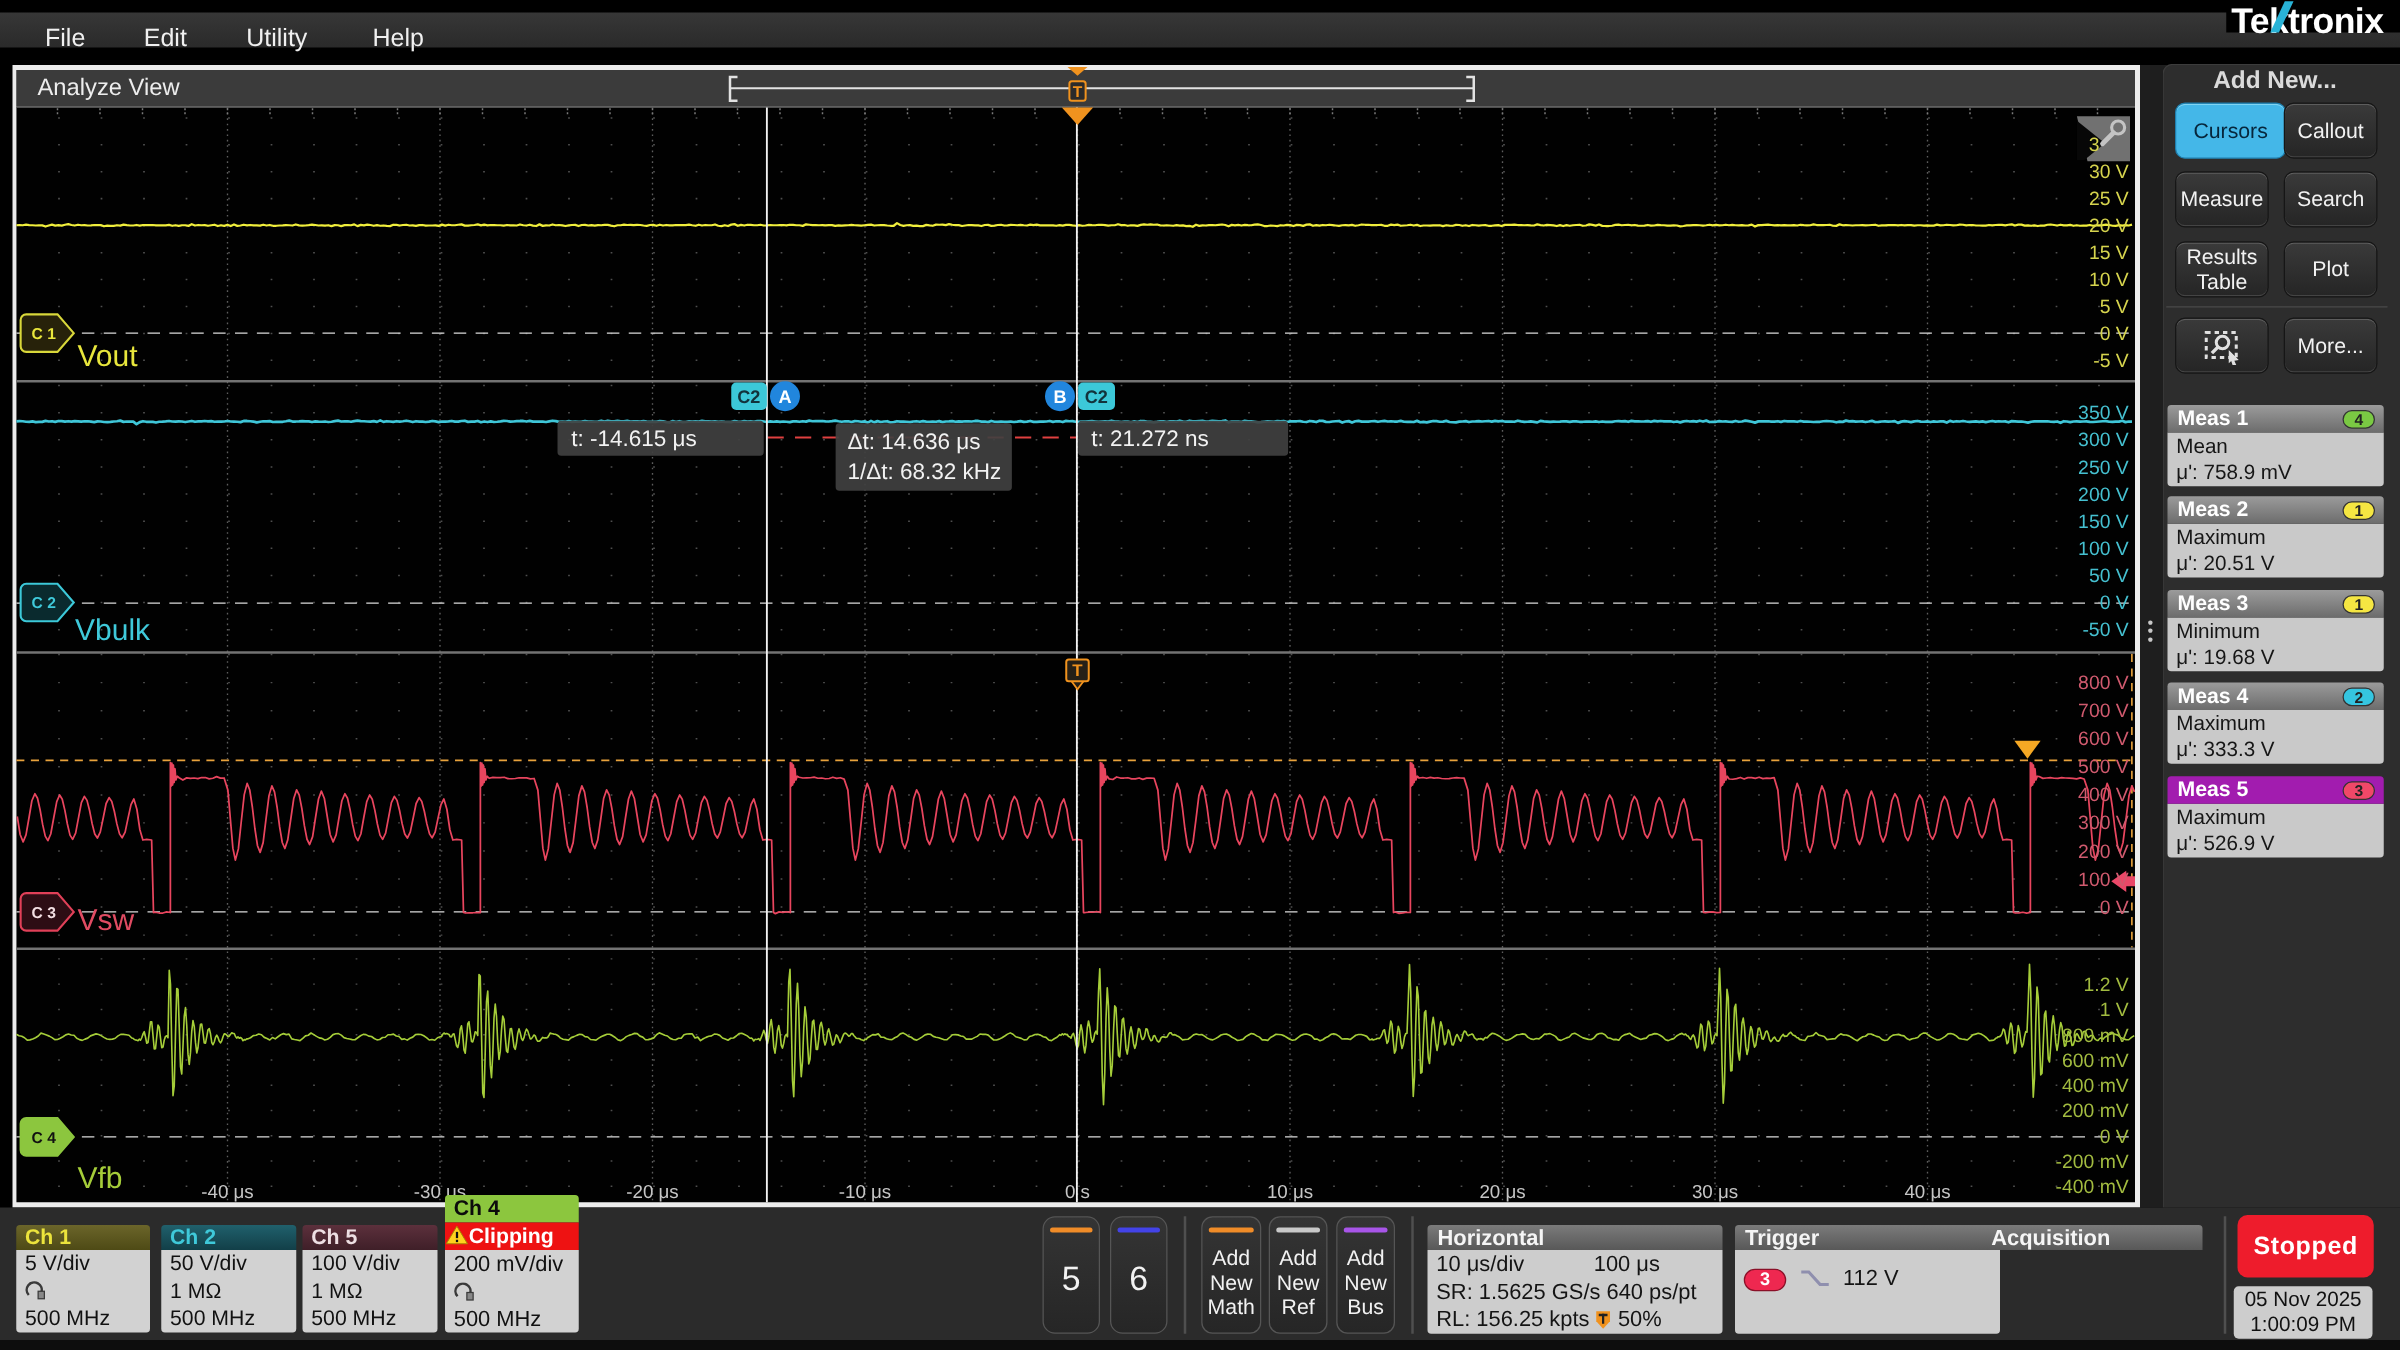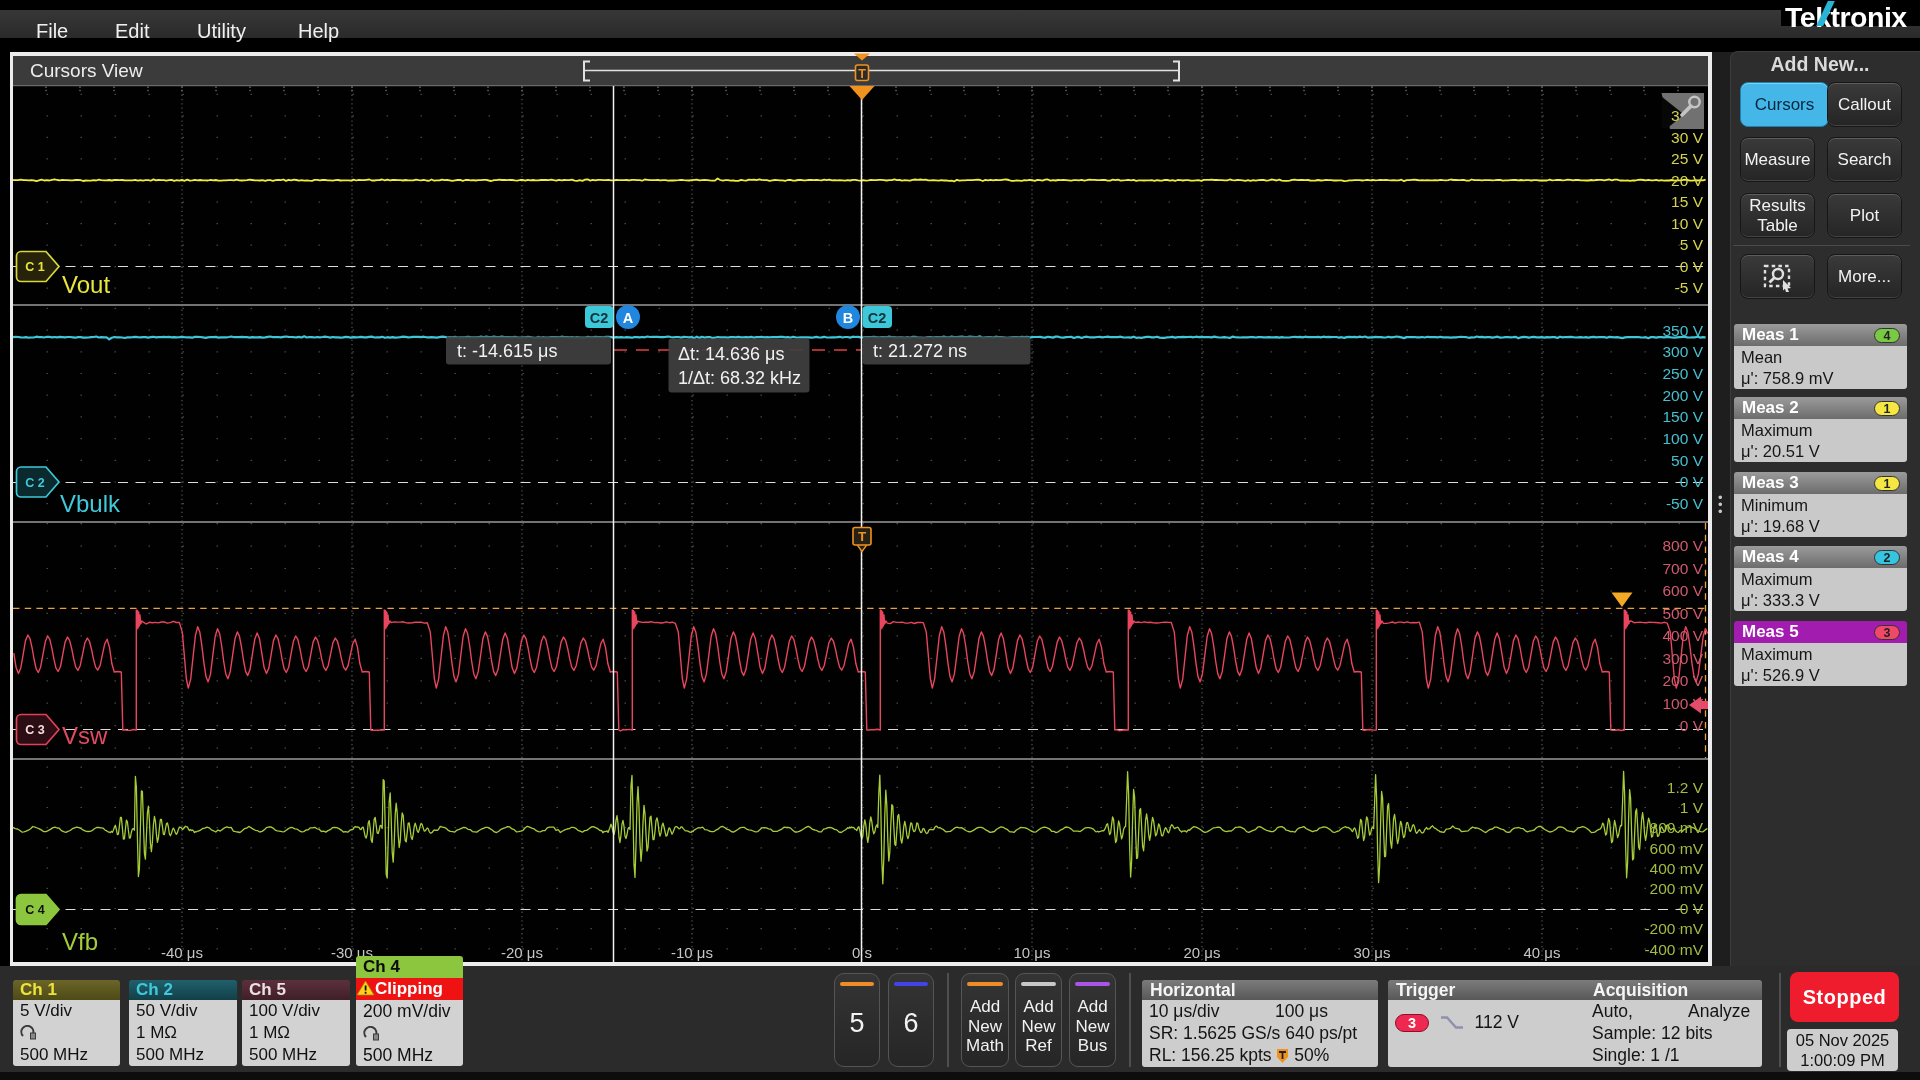--- a/index.html
+++ b/index.html
@@ -63,21 +63,21 @@
 <div id="menubar" class="abs">
   <span style="left:36px">File</span>
     <span style="left:115px">Edit</span>
   <span style="left:197px">Utility</span>
     <span style="left:298px">Help</span>
 </div>
 <div id="logoblack" class="abs"></div>
 <div id="logo" class="abs">Tektronix</div>
 <div id="kcyan" class="abs"></div>
 <div id="frame" class="abs"></div>
-<div id="titlebar" class="abs">Cursors View</div>
+<div id="titlebar" class="abs">Analyze View</div>
 <svg class="abs" style="left:13px;top:52px" width="1695" height="33" viewBox="0 0 1695 33">
 <path d="M577 9.5 H571 V28.5 H577" fill="none" stroke="#e2e2e2" stroke-width="2"></path>
 <path d="M1160 9.5 H1166 V28.5 H1160" fill="none" stroke="#e2e2e2" stroke-width="2"></path>
 <path d="M571 18.6 H1166" stroke="#e2e2e2" stroke-width="1.5" fill="none"></path>
 <polygon points="841,1.5 857,1.5 849,8.5" fill="#f0921e"></polygon>
 <rect x="842.5" y="13" width="13" height="15.5" rx="2" fill="#2b2b2b" stroke="#f0921e" stroke-width="1.6"></rect>
 <text x="849" y="25.5" font-size="12.5" font-weight="bold" fill="#f0921e" text-anchor="middle" font-family="Liberation Sans">T</text>
 </svg>
 <svg style="position:absolute;left:13px;top:85px" width="1695" height="877" viewBox="13 85 1695 877" font-family="Liberation Sans, sans-serif">
 <rect x="13" y="85" width="1695" height="877" fill="#010101"></rect>
@@ -321,17 +321,16 @@
       </svg> 50%</div>
   </div>
 <div class="panel" style="left:1388px;width:212px">
     <div class="hd">Trigger</div>
     <div class="bd" style="height:67px;padding-top:12px"><span style="display:inline-block;width:34px;height:18px;background:#ee2850;border:1.5px solid #8a1028;border-radius:9px;color:#fff;font-size:14.5px;font-weight:bold;text-align:center;line-height:17px">3</span>&nbsp;&nbsp;<svg width="26" height="17" viewBox="0 0 26 17" style="vertical-align:-3px">
         <path d="M2 3.5 H8 L17 13.5 H24" fill="none" stroke="#8f8fae" stroke-width="2.4"></path>
       </svg>&nbsp;&nbsp;112 V</div>
   </div>
 <div class="panel" style="left:1585px;width:177px">
     <div class="hd">Acquisition</div>
-    <div class="bd" style="height:67px"><span>Auto,</span><span style="position:absolute;left:103px">Analyze</span><br>Sample: 12 bits<br>Single: 1 /1</div>
   </div>
 <div class="vsep" style="left:1779px;width:1.5px"></div>
 <div id="stopped" class="abs">Stopped</div>
 <div id="datetime" class="abs">05 Nov 2025<br>1:00:09 PM</div>
 <div id="bottomstrip" class="abs"></div>
 </body></html>

